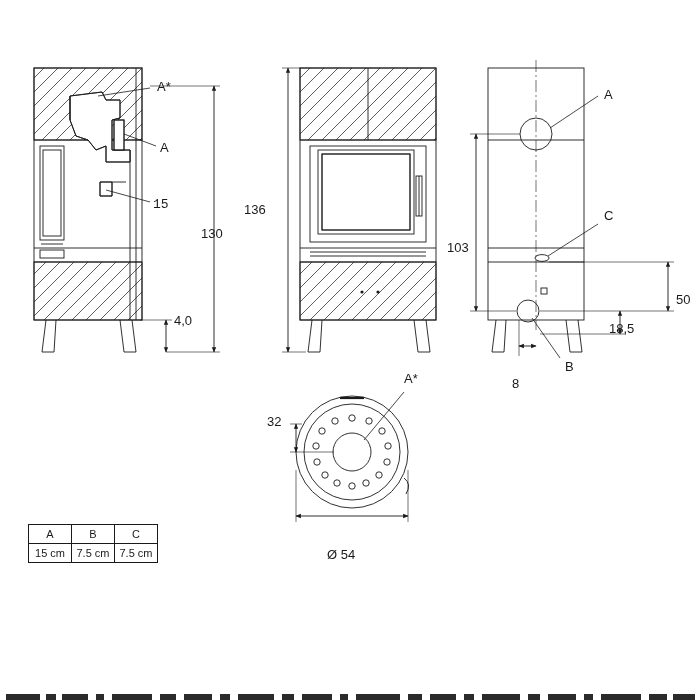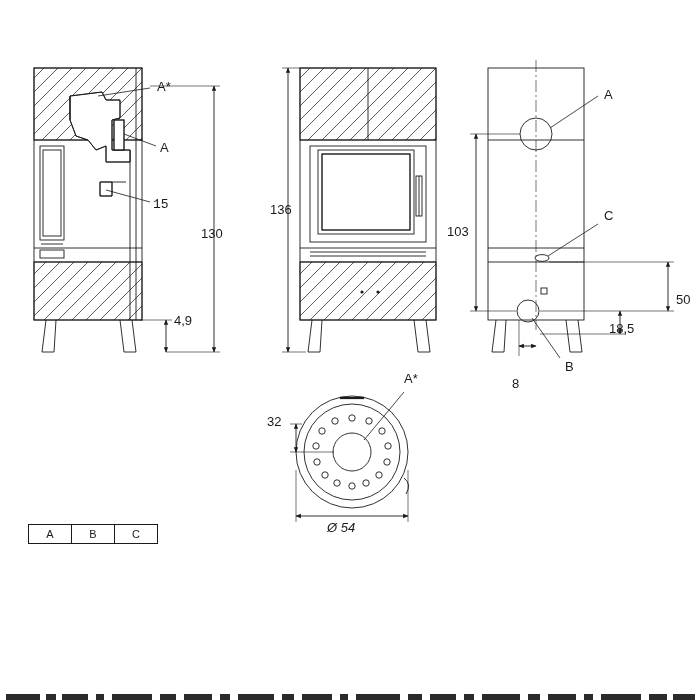--- a/index.html
+++ b/index.html
@@ -244,37 +244,42 @@
       <rect x="649" y="694" width="18" height="6"></rect>
       <rect x="673" y="694" width="22" height="6"></rect>
     </g>
   </g>
 </svg>
 
 <div class="lbl" style="left:157px; top:80px;">A*</div>
 <div class="lbl" style="left:160px; top:141px;">A</div>
 <div class="lbl" style="left:153px; top:198px;font-family:Liberation Mono, monospace;">15</div>
 <div class="lbl" style="left:201px; top:227px;">130</div>
-<div class="lbl" style="left:174px; top:314px;">4,9</div>
-
-<div class="lbl" style="left:270px; top:203px;text-align:right;">136</div>
+<div class="lbl" style="left:174px; top:314px;">4,0</div>
+
+<div class="lbl" style="left:244px; top:203px;text-align:right;">136</div>
 
 <div class="lbl" style="left:604px; top:88px;">A</div>
 <div class="lbl" style="left:604px; top:209px;">C</div>
-<div class="lbl" style="left:447px; top:225px;">103</div>
+<div class="lbl" style="left:447px; top:241px;">103</div>
 <div class="lbl" style="left:676px; top:293px;">50</div>
 <div class="lbl" style="left:609px; top:322px;">18,5</div>
 <div class="lbl" style="left:512px; top:377px;">8</div>
 <div class="lbl" style="left:565px; top:360px;">B</div>
 
 <div class="lbl" style="left:404px; top:372px;">A*</div>
 <div class="lbl" style="left:267px; top:415px;">32</div>
-<div class="lbl" style="left:327px; top:521px;font-style:italic;">Ø 54</div>
+<div class="lbl" style="left:327px; top:548px;">Ø 54</div>
 
 <table class="tbl">
   <tbody>
       <tr>
     <th>A</th>
     <th>B</th>
     <th>C</th>
   </tr>
+  <tr>
+    <td>15 cm</td>
+    <td>7.5 cm</td>
+    <td>7.5 cm</td>
+  </tr>
 </tbody>
   </table>
 
 </body></html>

